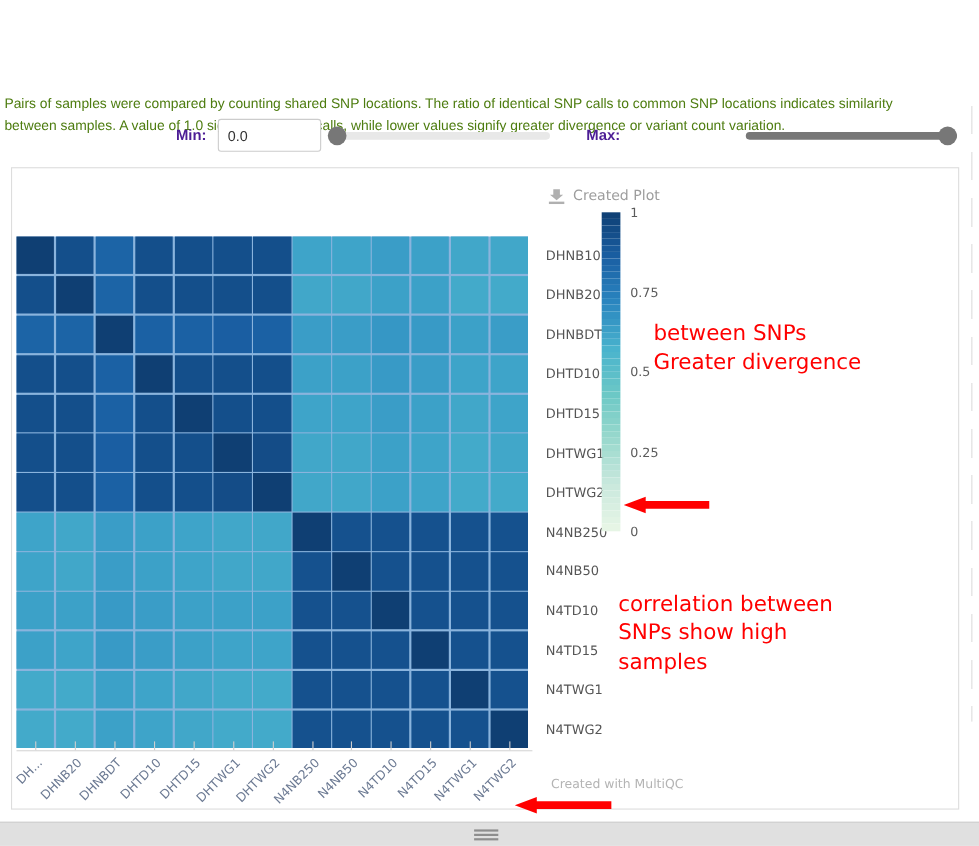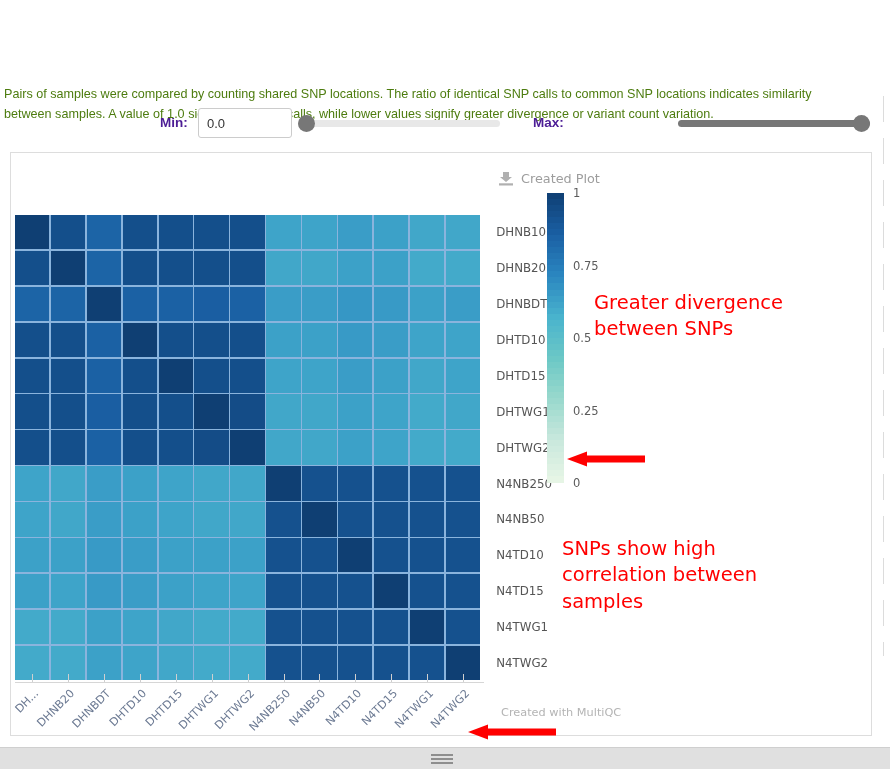--- a/index.html
+++ b/index.html
@@ -448,32 +448,32 @@
           <div class="cbar-tick" style="top: 290px;">0</div>
         </div>
     </div>
 
     <div class="arrow" style="left:556px; top:297px;">
       <svg width="78" height="18" viewBox="0 0 78 18">
         <path d="M0 9 L20 1.5 L20 5.5 L78 5.5 L78 12.5 L20 12.5 L20 16.5 Z" fill="#ff0000"></path>
       </svg>
     </div>
     <div class="anno-text" id="anno-0" style="left: 583px; top: 137px; width: 270px; color: rgb(255, 0, 0);">
+        <div>between SNPs</div>
         <div>Greater divergence</div>
-        <div>between SNPs</div>
       </div>
 
     <div class="arrow" style="left:457px; top:570px;">
       <svg width="88" height="18" viewBox="0 0 88 18">
         <path d="M0 9 L20 1.5 L20 5.5 L88 5.5 L88 12.5 L20 12.5 L20 16.5 Z" fill="#ff0000"></path>
       </svg>
     </div>
     <div class="anno-text" id="anno-1" style="left: 551px; top: 383px; width: 300px; color: rgb(255, 0, 0);">
+        <div>correlation between</div>
         <div>SNPs show high</div>
-        <div>correlation between</div>
         <div>samples</div>
       </div>
 
     <div class="credit">Created with MultiQC</div>
   </div>
 
   <div class="edge-dots"></div>
 
   <div class="footer-bar">
     <div class="grip">

